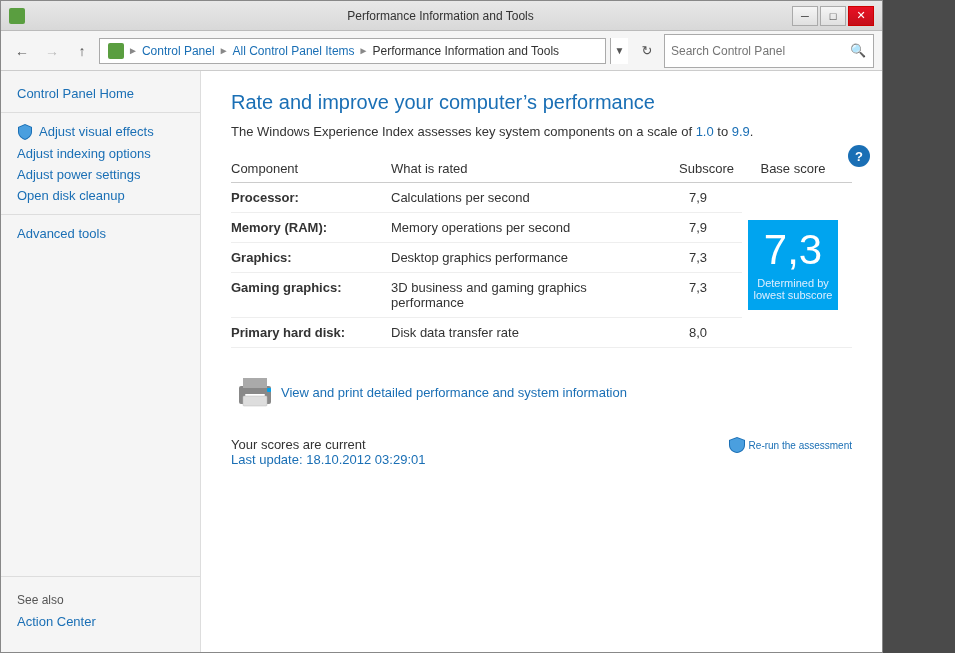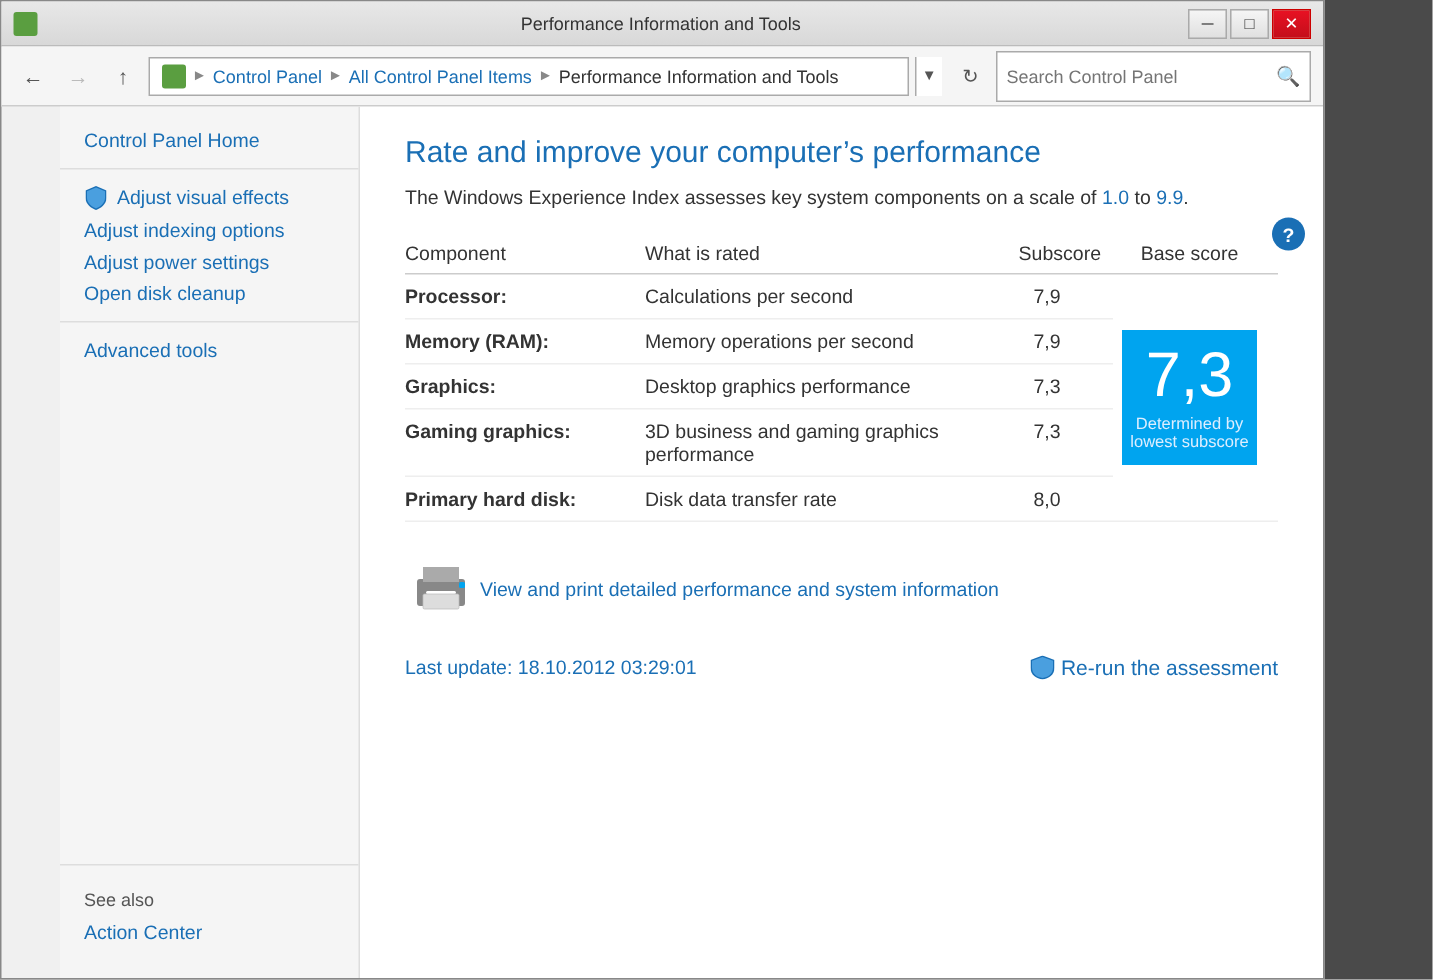--- a/index.html
+++ b/index.html
@@ -21,21 +21,21 @@
     .address-field { flex: 1; height: 26px; background: white; border: 1px solid #aaa; display: flex; align-items: center; padding: 0 8px; font-size: 12px; color: #333; gap: 4px; }
     .breadcrumb-sep { color: #888; font-size: 10px; }
     .breadcrumb-link { color: #1a6fb5; cursor: pointer; }
     .breadcrumb-current { color: #333; }
     .refresh-btn { width: 26px; height: 26px; background: transparent; border: 1px solid transparent; cursor: pointer; display: flex; align-items: center; justify-content: center; color: #555; margin-left: 2px; }
     .search-field { width: 210px; height: 26px; background: white; border: 1px solid #aaa; display: flex; align-items: center; padding: 16px 6px; gap: 4px; }
     .search-field input { border: none; outline: none; font-size: 12px; width: 100%; background: transparent; color: #999; }
     .search-icon-btn { color: #888; font-size: 13px; cursor: pointer; }
 
     
-    .main { display: flex; flex: 1; overflow: hidden; padding-left: 39px; }
+    .main { display: flex; flex: 1; overflow: hidden; }
 
     
     .sidebar { width: 200px; background: #f5f5f5; border-right: 1px solid #ddd; padding: 12px 0; display: flex; flex-direction: column; }
     .sidebar-link { display: block; padding: 3px 16px; color: #1a6fb5; cursor: pointer; font-size: 13px; text-decoration: none; }
     .sidebar-link.with-icon { display: flex; align-items: flex-start; gap: 6px; }
     .sidebar-divider { height: 1px; background: #ddd; margin: 8px 0; }
     .shield-icon { width: 16px; height: 16px; display: inline-flex; align-items: center; justify-content: center; }
 
     
     .content { flex: 1; background: white; padding: 20px 30px; overflow-y: auto; }
@@ -56,21 +56,21 @@
     
     .score-box { background: #00a4ef; color: white; width: 90px; height: 90px; display: flex; flex-direction: column; align-items: center; justify-content: center; margin: 0 auto; }
     .score-number { font-size: 42px; font-weight: 300; line-height: 1; }
     .score-label { font-size: 11px; text-align: center; margin-top: 6px; color: #ddeeff; }
     .printer-section { display: flex; align-items: center; gap: 2px; margin-bottom: 20px; }
     .printer-link { color: #1a6fb5; cursor: pointer; font-size: 13px; text-decoration: none; }
 
     .status-row { display: flex; align-items: flex-start; justify-content: space-between; margin-top: 10px; }
     .status-text { font-size: 13px; color: #333; }
     .last-update { color: #1a6fb5; font-size: 13px; }
-    .rerun-link { display: flex; align-items: center; gap: 4px; color: #1a6fb5; cursor: pointer; font-size: 14px; }
+    .rerun-link { display: flex; align-items: center; gap: 4px; color: #1a6fb5; cursor: pointer; font-size: 10px; }
 
     
     .help-btn { position: absolute; top: 74px; right: 12px; width: 22px; height: 22px; background: #1a6fb5; color: white; border-radius: 50%; display: flex; align-items: center; justify-content: center; font-size: 13px; font-weight: bold; cursor: pointer; }
     .see-also-title { font-size: 12px; color: #555; margin-bottom: 4px; }
 
     
     .addr-dropdown { width: 18px; height: 26px; background: white; border-left: 1px solid #aaa; display: flex; align-items: center; justify-content: center; cursor: pointer; color: #555; font-size: 10px; }
   </style>
 </head>
 <body>
@@ -203,20 +203,21 @@
               <rect x="12" y="28" width="24" height="10" rx="1" fill="#ddd" stroke="#bbb" stroke-width="0.5"></rect>
             </svg>
           </div>
           <a class="printer-link">
             <span>View and print detailed performance and system information</span>
           </a>
         </div>
 
         <div class="status-row">
           <div>
+            <div class="status-text">Your scores are current</div>
             <div class="last-update">
               <span>Last update:</span>
               <span>18.10.2012 03:29:01</span>
             </div>
           </div>
           <div class="rerun-link">
             <svg width="16" height="16" viewBox="0 0 16 16">
               <path d="M8 0 L16 3 L16 8 C16 13 12 15.5 8 16 C4 15.5 0 13 0 8 L0 3 Z" fill="#1a6fb5"></path>
               <path d="M8 1 L15 3.5 L15 8 C15 12.5 11.5 14.5 8 15 C4.5 14.5 1 12.5 1 8 L1 3.5 Z" fill="#4a9fdf"></path>
             </svg>

